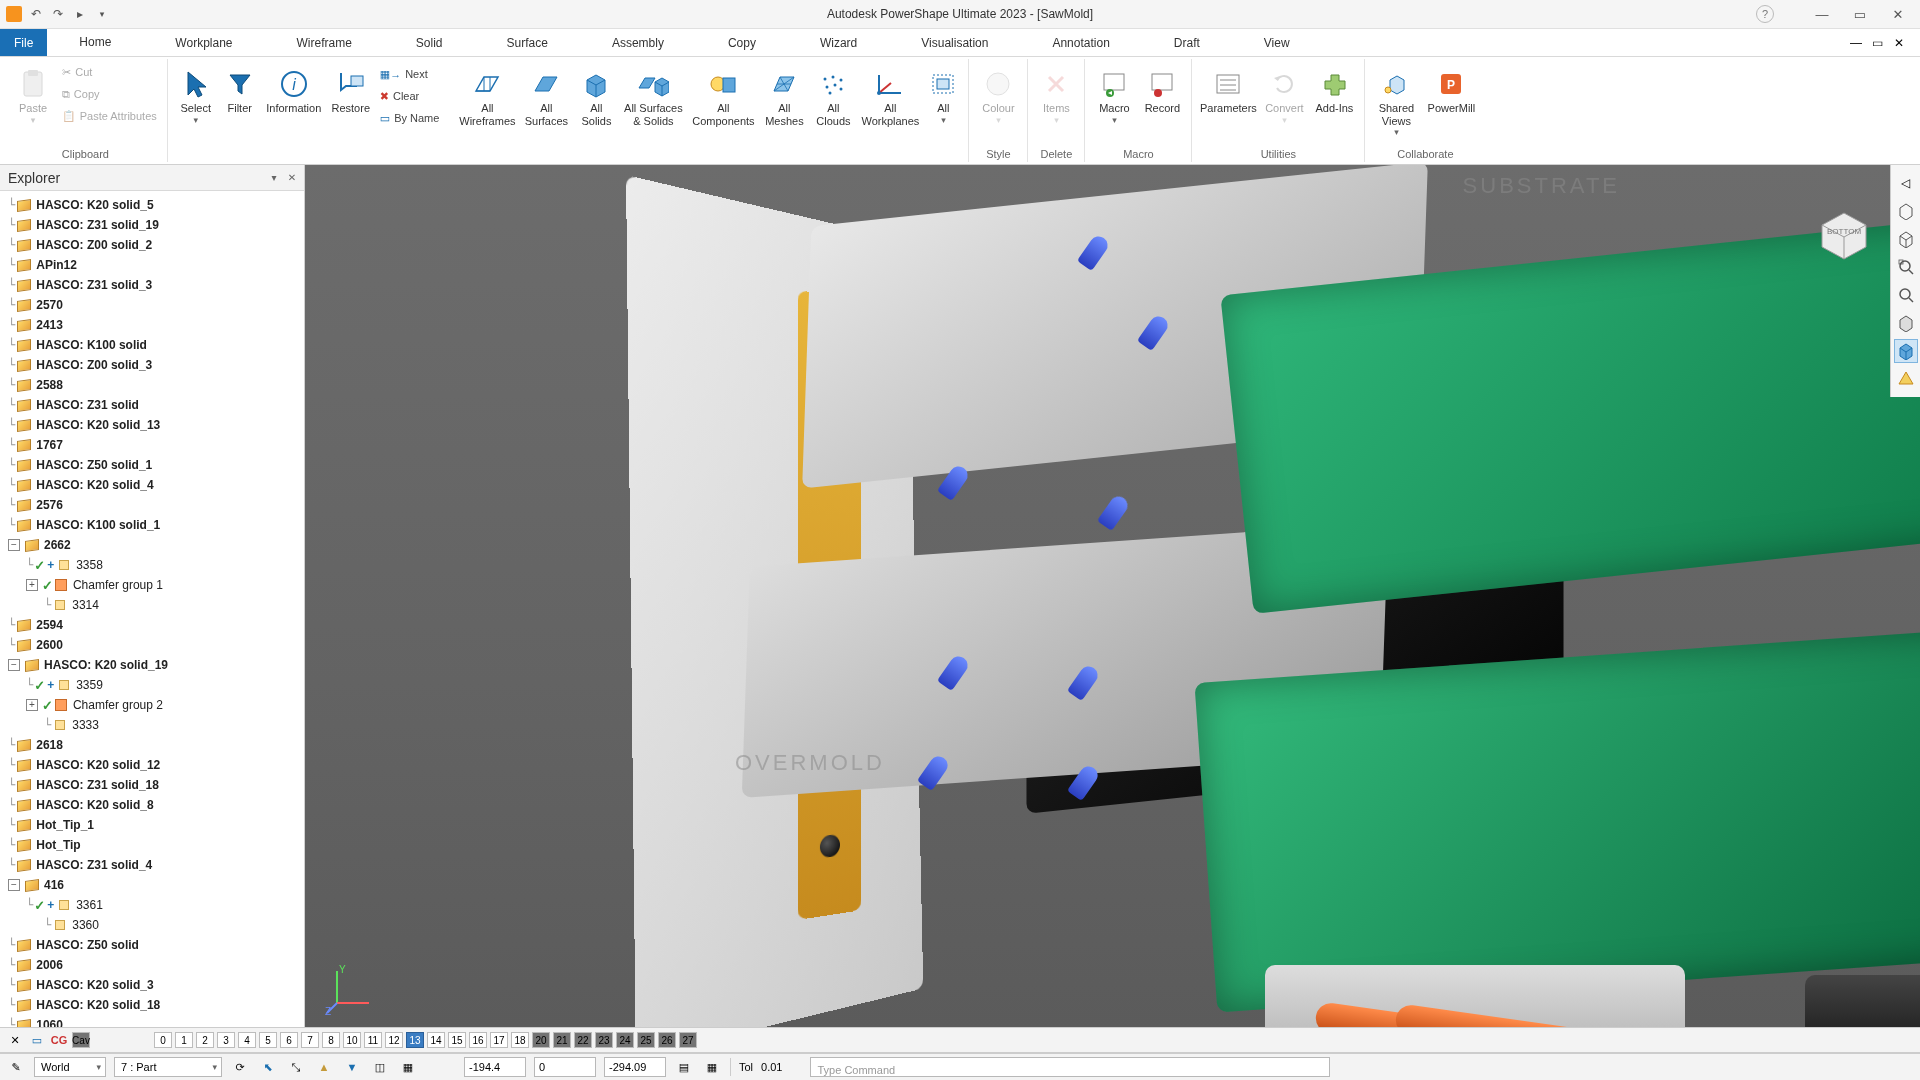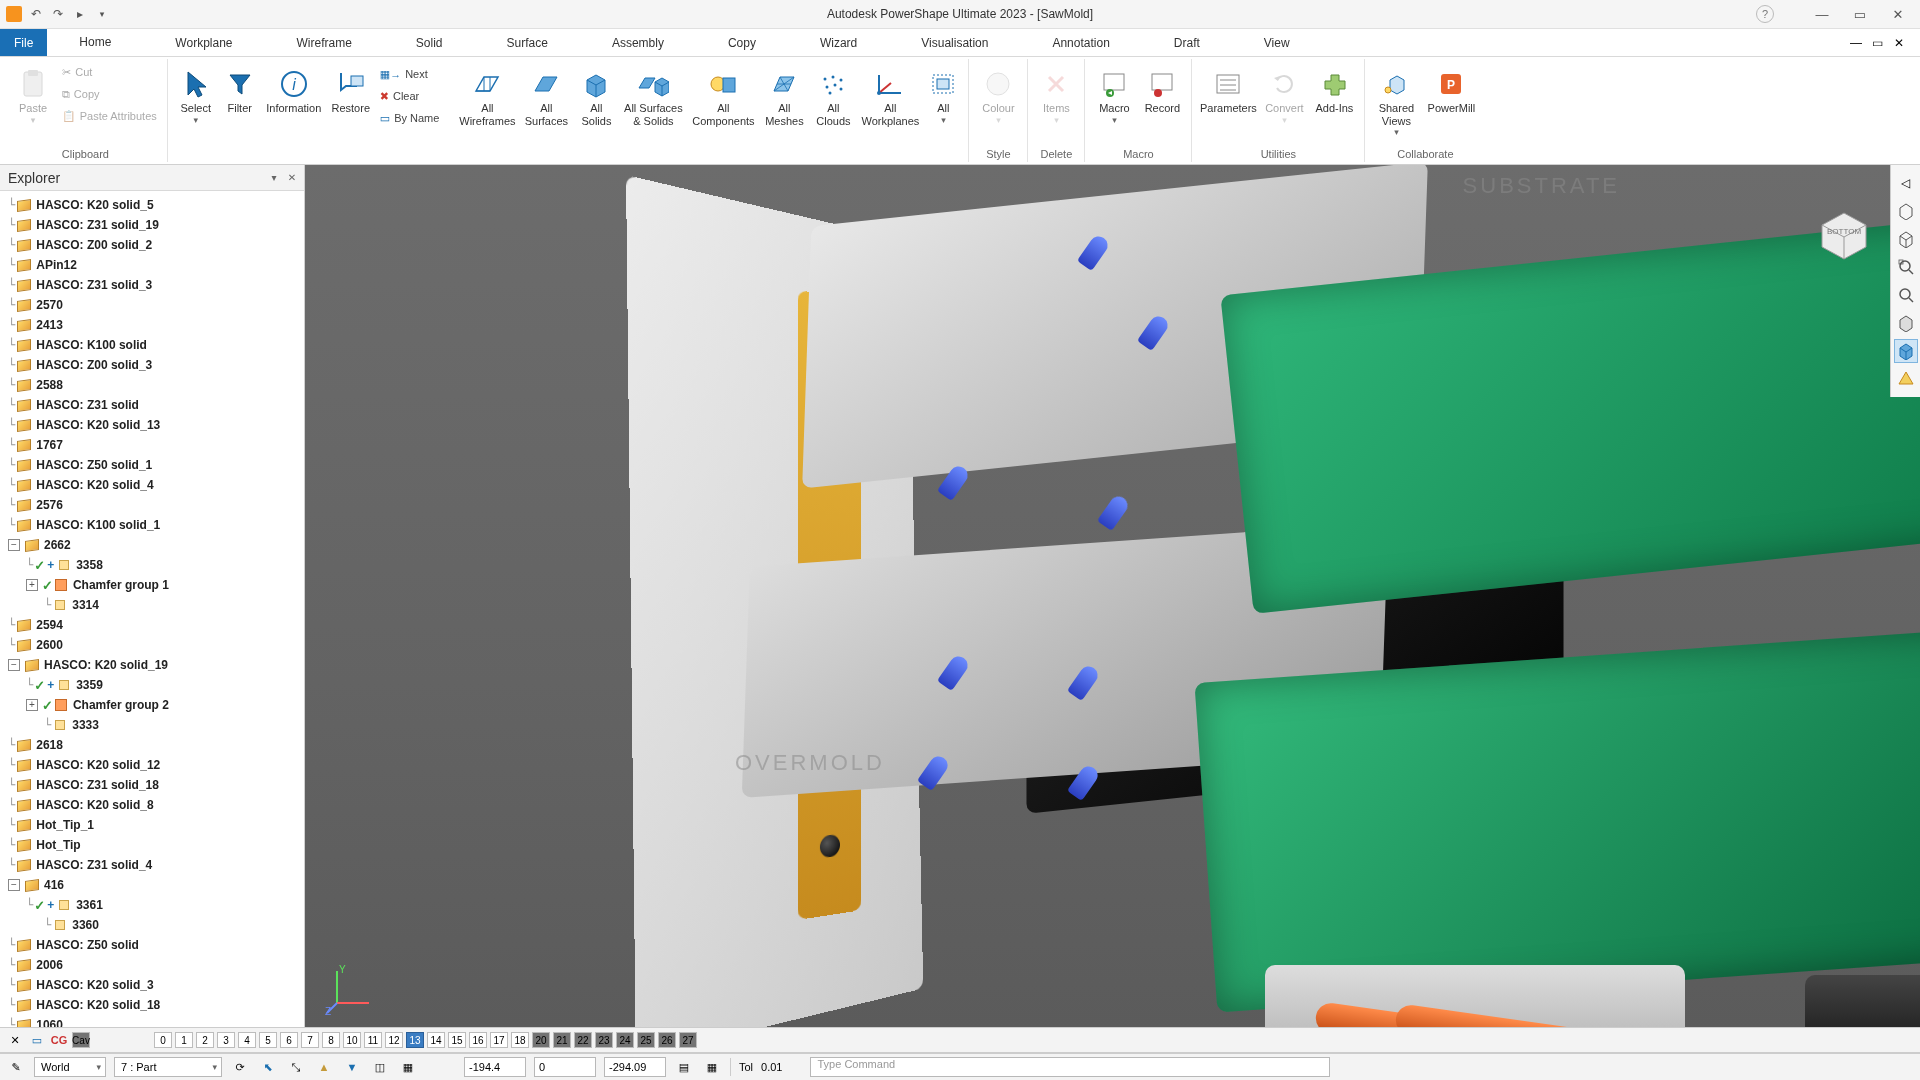--- a/index.html
+++ b/index.html
@@ -36,21 +36,21 @@
 .explorer .ehdr .ehdr-r span{width:16px;height:16px;display:flex;align-items:center;justify-content:center;font-size:10px;color:#666;cursor:pointer}
 .tree{flex:1;overflow-y:auto;overflow-x:hidden;font-size:12px;padding:4px 0;position:relative}
 .tree::-webkit-scrollbar{width:18px}
 .tree::-webkit-scrollbar-track{background:#f0f0f0}
 .tree::-webkit-scrollbar-thumb{background:#c8c8c8;border:3px solid #f0f0f0;border-radius:2px}
 .tnode{display:flex;align-items:center;height:20px;padding-left:8px;white-space:nowrap;cursor:pointer}
 .tnode .toggle{width:12px;height:12px;border:1px solid #888;font-size:10px;line-height:10px;text-align:center;color:#555;margin-right:4px;background:#fff}
 .tnode .branch{color:#999;font-family:monospace;letter-spacing:-1px;margin-right:2px}
 .tnode .nic{width:16px;height:16px;margin-right:4px;display:inline-flex;align-items:center;justify-content:center}
 .tnode .lbl{color:#222;font-weight:600}
-.tnode .lbl.norm{font-weight:700}
+.tnode .lbl.norm{font-weight:400}
 .ic-solid{width:14px;height:11px;background:linear-gradient(135deg,#ffd966,#e8a33d);border:1px solid #b5802a;transform:skewY(-8deg)}
 .ic-check{color:#3a9b3a;font-weight:bold;font-size:13px}
 .ic-feat{width:12px;height:12px;background:#ff9e5c;border:1px solid #c76a2a}
 .ic-sub{width:10px;height:10px;background:#ffe199;border:1px solid #caa24a}
 .viewport{flex:1;background:#5a5a5a;position:relative;overflow:hidden}
 .vp-canvas{position:absolute;inset:0;background:linear-gradient(180deg,#6c6c6c 0%,#636363 60%,#5b5b5b 100%)}
 .viewcube{position:absolute;top:32px;right:42px;width:68px;height:68px}
 .axis-triad{position:absolute;left:20px;bottom:12px;width:52px;height:52px}
 .vtoolbar{position:absolute;top:0;right:0;width:30px;background:#f6f6f6;border-left:1px solid #ccc;display:flex;flex-direction:column;align-items:center;gap:4px;padding:6px 0}
 .vtoolbar .vt{width:24px;height:24px;display:flex;align-items:center;justify-content:center;cursor:pointer;border:1px solid transparent}
@@ -58,21 +58,21 @@
 .levelbar{position:absolute;left:0;right:0;bottom:27px;height:26px;background:#f3f3f3;border-top:1px solid #ccc;border-bottom:1px solid #ccc;display:flex;align-items:center;padding:0 6px;gap:4px;font-size:11px}
 .levelbar .lb-btn{width:18px;height:16px;border:1px solid #bcbcbc;background:#fff;font-size:10px;display:flex;align-items:center;justify-content:center;cursor:pointer}
 .levelbar .lb-btn.sel{background:#3a7cc2;color:#fff;border-color:#2a5f99}
 .levelbar .lb-btn.y{background:#737373}
 .levelbar .lb-ic{width:18px;height:16px;display:flex;align-items:center;justify-content:center;cursor:pointer}
 .statusbar{position:absolute;left:0;right:0;bottom:0;height:27px;background:#f3f3f3;border-top:1px solid #ccc;display:flex;align-items:center;padding:0 6px;gap:8px;font-size:11px}
 .statusbar .dd{height:20px;border:1px solid #b8b8b8;background:#fff;padding:0 18px 0 6px;display:flex;align-items:center;position:relative}
 .statusbar .dd::after{content:'▾';position:absolute;right:4px;color:#666;font-size:9px}
 .statusbar .sic{width:20px;height:20px;display:flex;align-items:center;justify-content:center;cursor:pointer}
 .statusbar .coord{width:62px;height:20px;border:1px solid #b8b8b8;background:#fff;padding:0 4px;display:flex;align-items:center}
-.statusbar .cmdin{flex:0 0 auto;width:520px;height:20px;border:1px solid #b8b8b8;background:#fff;padding:0 6px;display:flex;align-items:flex-start;color:#999}
+.statusbar .cmdin{flex:0 0 auto;width:520px;height:20px;border:1px solid #b8b8b8;background:#fff;padding:0 6px;display:flex;align-items:flex-end;color:#999}
 .viewport .mock-shape{position:absolute;border-radius:10px}
 .g1{left:500px;top:30px;width:620px;height:260px;background:linear-gradient(150deg,#e8e8e8,#aaa);transform:rotate(-6deg) skewX(-8deg);border-radius:30px 60px 40px 20px}
 .g2{left:440px;top:380px;width:640px;height:230px;background:linear-gradient(150deg,#ddd,#999);transform:rotate(-4deg) skewX(-6deg);border-radius:30px 60px 40px 20px}
 .green1{left:930px;top:90px;width:760px;height:320px;background:linear-gradient(140deg,#2fb77a,#0e7a48);transform:rotate(-6deg);border-radius:20px 100px 50px 30px;box-shadow:inset 0 0 40px rgba(0,0,0,.35)}
 .green2{left:900px;top:490px;width:800px;height:330px;background:linear-gradient(140deg,#33bb7c,#0a6a3e);transform:rotate(-4deg);border-radius:20px 110px 60px 30px;box-shadow:inset 0 0 40px rgba(0,0,0,.38)}
 .black1{left:720px;top:420px;width:540px;height:200px;background:linear-gradient(150deg,#222,#000);transform:rotate(-6deg) skewX(-6deg);border-radius:30px 70px 50px 20px}
 .plate{left:320px;top:40px;width:320px;height:810px;background:linear-gradient(120deg,#ececec,#c9c9c9);border-radius:8px;transform:perspective(900px) rotateY(28deg) rotateX(2deg)}
 .bar{left:490px;top:130px;width:70px;height:620px;background:linear-gradient(180deg,#e7b53a,#c68b1e);border-radius:6px;transform:perspective(900px) rotateY(24deg)}
 .holeset .h{width:22px;height:22px;background:radial-gradient(circle at 35% 35%,#555,#000);border-radius:50%;position:absolute}
 .baseblk{left:960px;top:800px;width:420px;height:110px;background:linear-gradient(180deg,#ddd,#aaa);border-radius:6px}

